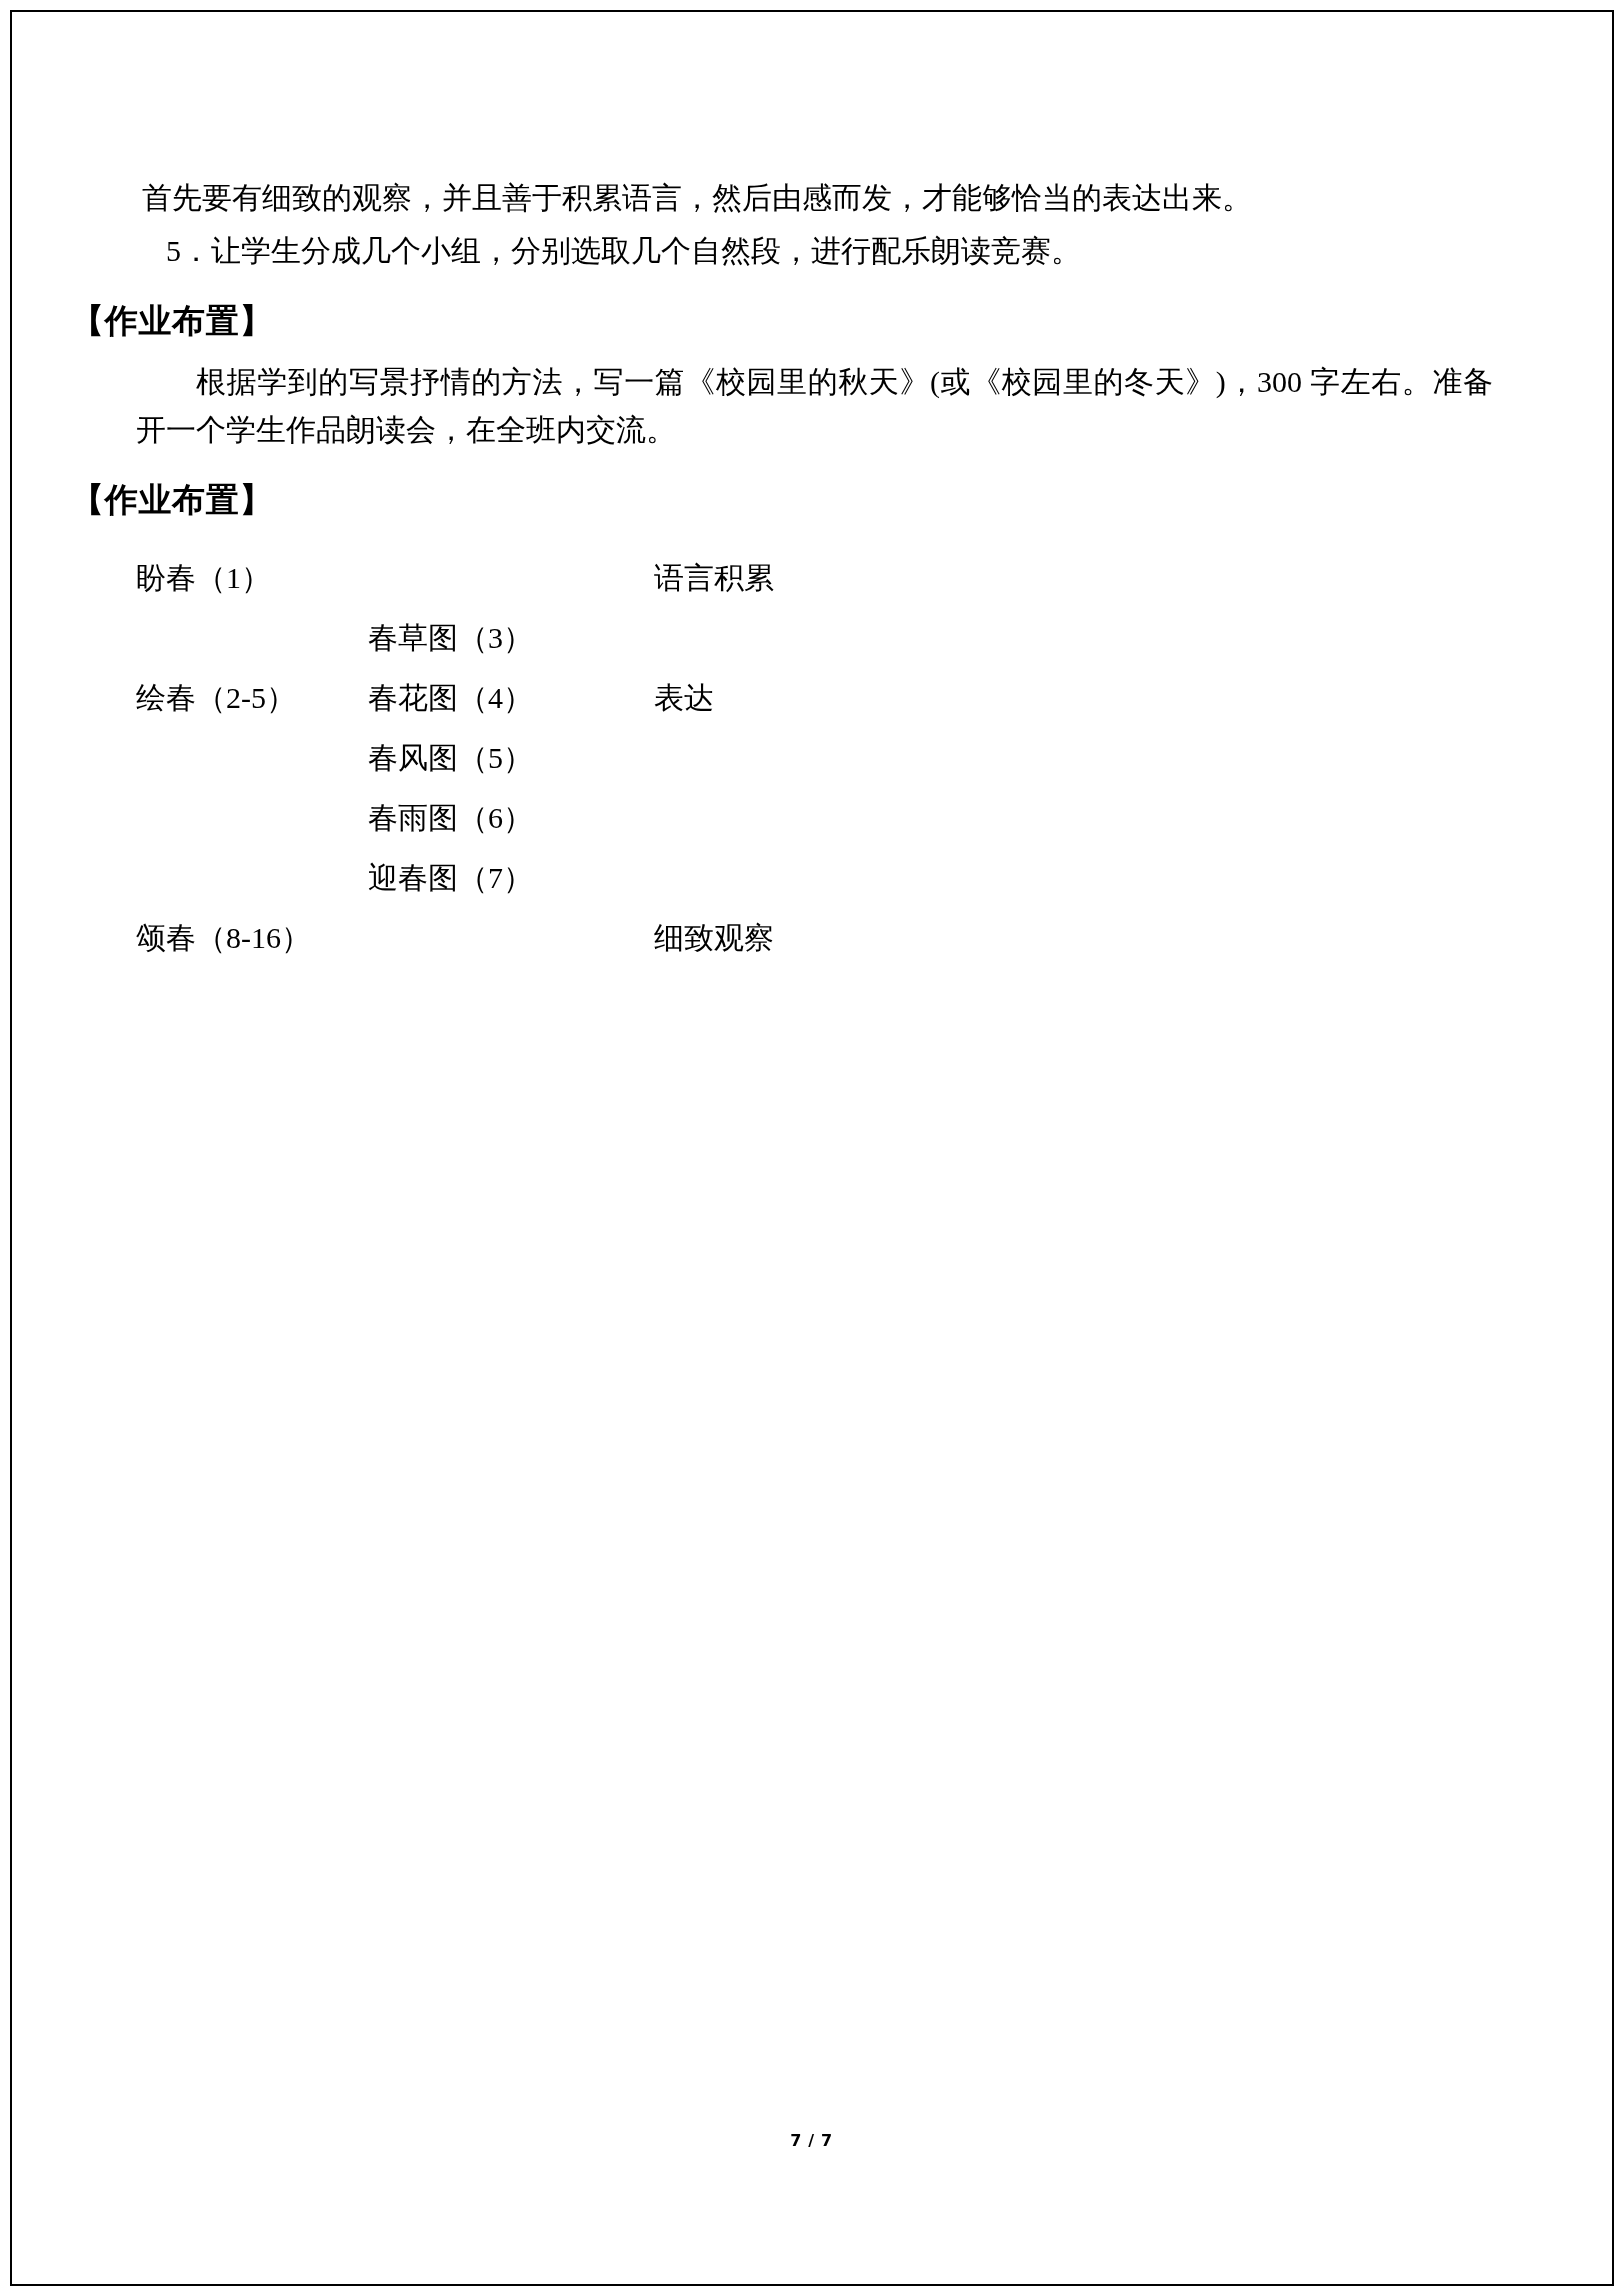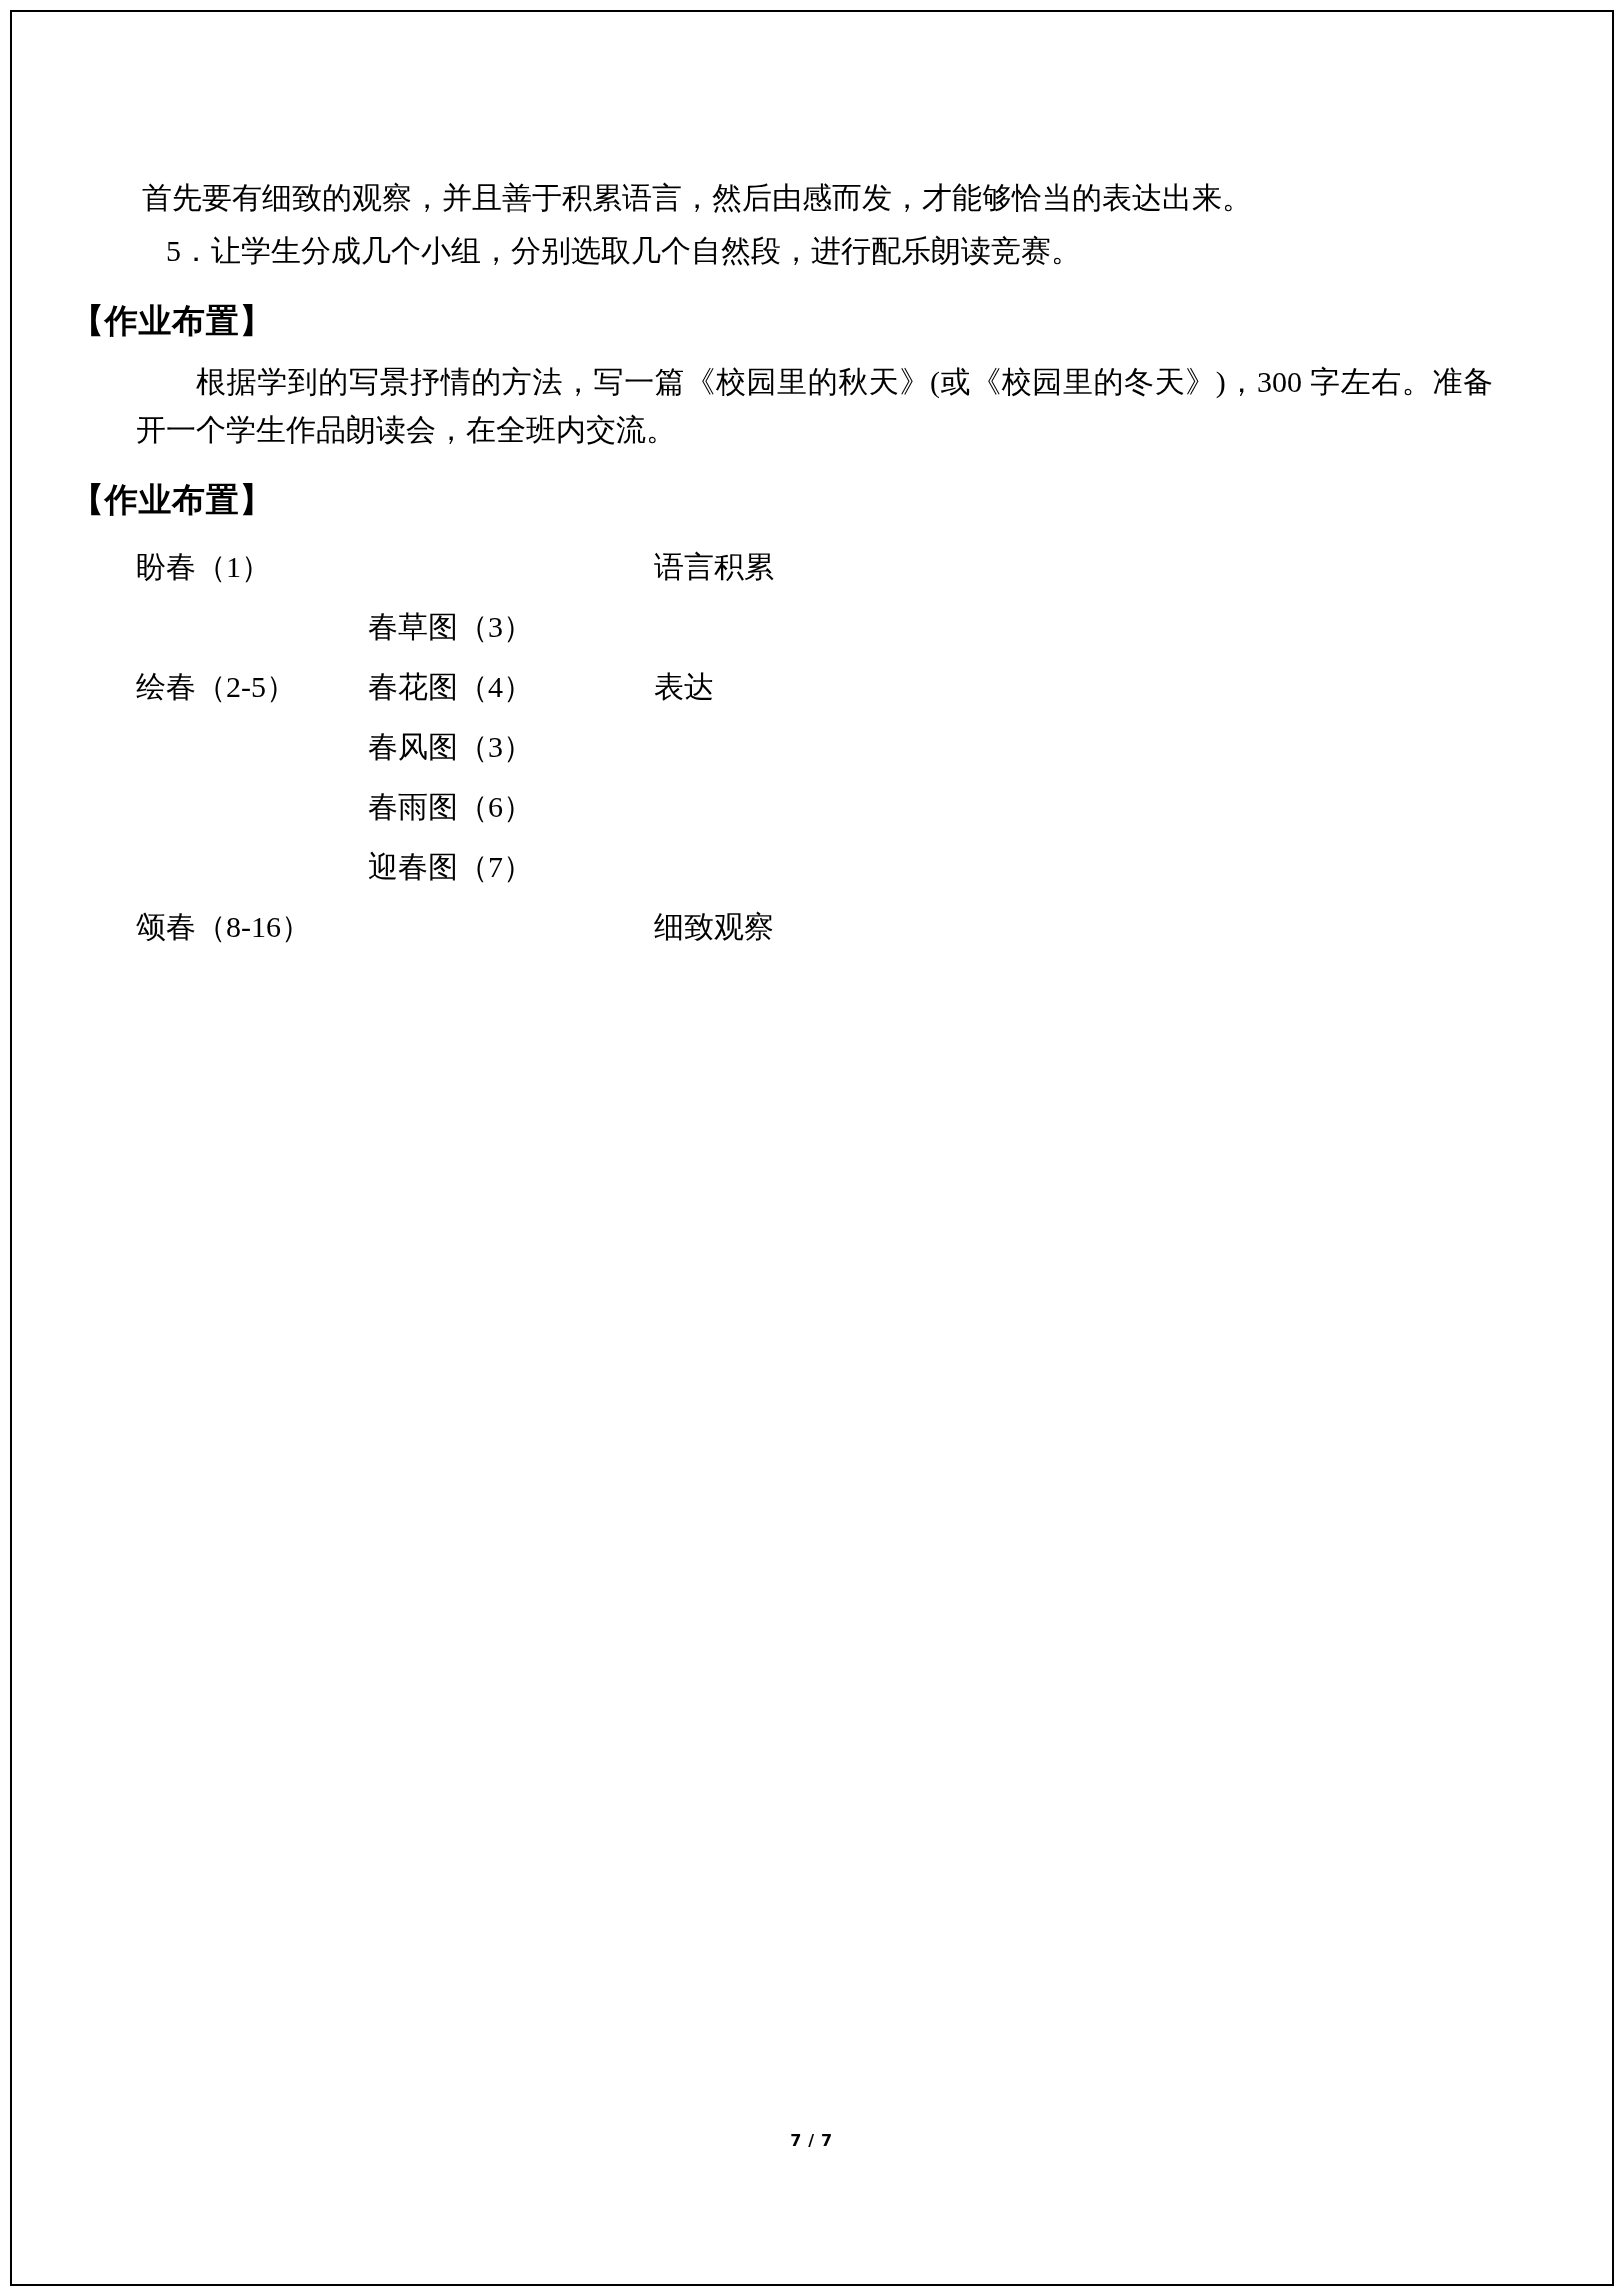--- a/index.html
+++ b/index.html
@@ -54,21 +54,21 @@
     font-family: "DejaVu Sans", sans-serif;
     font-weight: bold;
     font-size: 33px;
     line-height: 1.5;
     color: #000000;
     margin: 20.5px 0 12.3px -65px;
     letter-spacing: 0.7px;
   }
   
   .board {
-    margin-top: 27px;
+    margin-top: 38px;
     position: relative;
     width: 1357px;
   }
   .brow {
     display: flex;
     align-items: baseline;
     font-size: 30px;
     line-height: 1.0;
     height: 60px;
     color: #000;
@@ -134,21 +134,21 @@
       </div>
 
       <div class="brow">
         <span class="col-a">绘春（2-5）</span>
         <span class="col-b">春花图（4）</span>
         <span class="col-c">表达</span>
       </div>
 
       <div class="brow">
         <span class="col-a"></span>
-        <span class="col-b">春风图（3）</span>
+        <span class="col-b">春风图（5）</span>
         <span class="col-c"></span>
       </div>
 
       <div class="brow">
         <span class="col-a"></span>
         <span class="col-b">春雨图（6）</span>
         <span class="col-c"></span>
       </div>
 
       <div class="brow">

